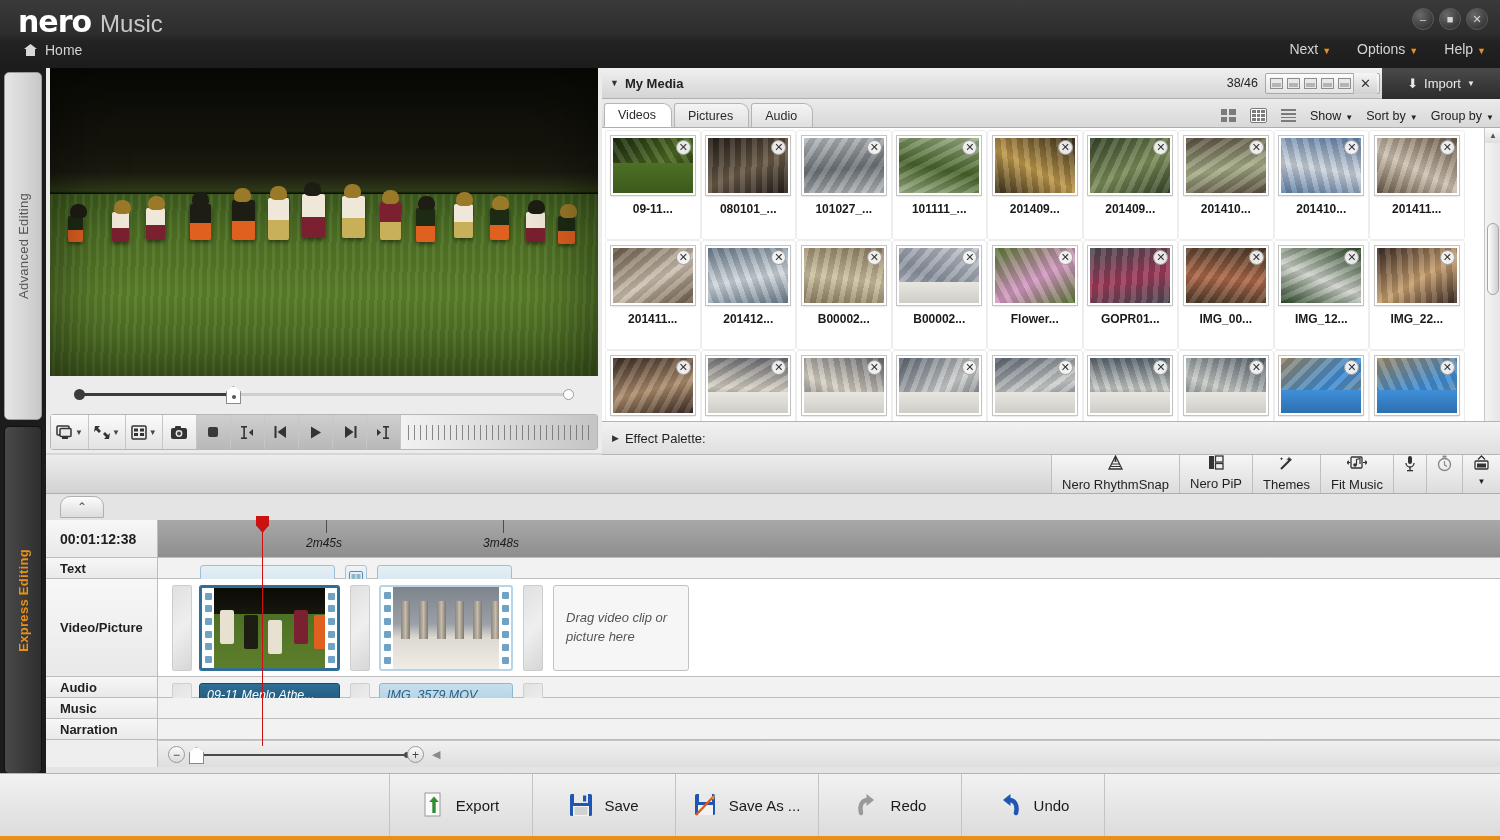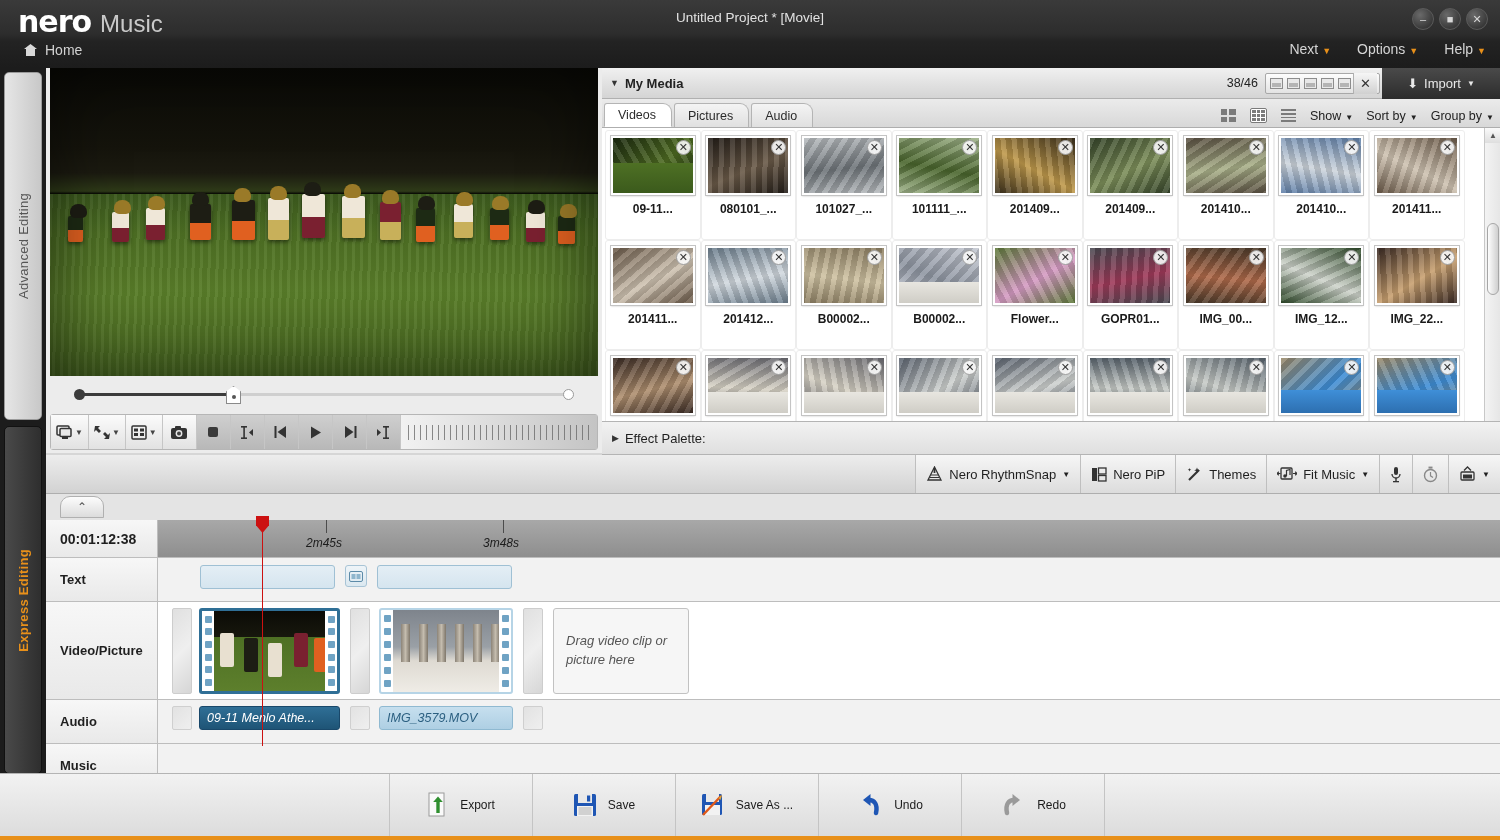--- a/index.html
+++ b/index.html
@@ -225,33 +225,34 @@
   
   .toolrow {
     position: absolute; left: 0; top: 387px; width: 1454px; height: 39px;
     background: linear-gradient(180deg,#ededed,#d2d2d2);
     border-bottom: 1px solid #aeaeae; display: flex; justify-content: flex-end; align-items: stretch;
   }
   .tbtn {
     display: flex; align-items: center; gap: 6px; padding: 0 10px; cursor: pointer;
     border-left: 1px solid #bfbfbf; font-size: 13px; color: #1f1f1f;
     background: linear-gradient(180deg,#f6f6f6,#dcdcdc);
+    flex-direction: column;
   }
   .tbtn .caret { font-size: 8px; }
 
   
   .tl { position: absolute; left: 0; top: 426px; width: 1454px; height: 279px; background: #e4e4e4; }
   .tl-collapse {
     position: absolute; left: 14px; top: 2px; width: 44px; height: 22px;
     background: linear-gradient(180deg,#fcfcfc,#dcdcdc); border: 1px solid #b0b0b0;
     border-radius: 10px 10px 0 0; display: flex; align-items: center; justify-content: center;
     font-size: 12px; color: #555; cursor: pointer;
   }
   .tl-rows { position: absolute; left: 0; top: 26px; width: 1454px; }
-  .trow { display: flex; height: 44px; border-bottom: 1px solid #bdbdbd; background: #efefef; }
+  .trow { display: flex; height: 21px; border-bottom: 1px solid #bdbdbd; background: #efefef; }
   .trow.hdr { height: 38px; background: linear-gradient(180deg,#f4f4f4,#e4e4e4); }
   .tlabel {
     width: 112px; display: flex; align-items: center; padding-left: 14px;
     font-size: 13px; font-weight: bold; color: #1f1f1f;
     background: linear-gradient(180deg,#f7f7f7,#e9e9e9); border-right: 1px solid #bdbdbd;
   }
   .tlabel.tc { font-size: 14px; font-weight: bold; }
   .ttrack { flex: 1; position: relative; background: #f2f2f2; font-style: italic; }
   .ruler { background: linear-gradient(180deg,#a8a8a8,#8e8e8e); height: 100%; position: relative; }
   .rtick { position: absolute; top: 0; width: 1px; height: 13px; background: #4c4c4c; }
@@ -321,21 +322,21 @@
   
   .bottombar {
     position: absolute; left: 0; top: 773px; width: 1500px; height: 67px;
     background: linear-gradient(180deg,#f2f2f2,#dcdcdc);
     border-top: 1px solid #b4b4b4; border-bottom: 4px solid #e8901a;
     display: flex; align-items: stretch;
   }
   .bb-spacer { width: 390px; border-right: 1px solid #c4c4c4; }
   .bbtn {
     width: 143px; display: flex; align-items: center; justify-content: center; gap: 11px;
-    border-right: 1px solid #c4c4c4; cursor: pointer; font-size: 12px; color: #1b1b1b;
+    border-right: 1px solid #c4c4c4; cursor: pointer; font-size: 15px; color: #1b1b1b;
   }
   .bb-gap { flex: 1; }
   .next-btn {
     width: 142px; margin: 8px 12px 8px 0; border: 1px solid #9e9e9e; border-radius: 4px;
     background: linear-gradient(180deg,#fdfdfd,#e2e2e2);
     display: flex; align-items: center; justify-content: center; gap: 10px;
     font-size: 15px; font-weight: bold; color: #1b1b1b; cursor: pointer;
   }
 
   svg { display: block; }
@@ -351,21 +352,20 @@
 
   <div class="home-btn">
     <span>
       <svg width="15" height="14" viewBox="0 0 15 14">
           <path d="M7.5 1 1 6h2v7h9V6h2z" fill="#d8d8d8"></path>
         </svg>
     </span>
     <span class="lbl">Home</span>
   </div>
 
-  <div class="win-title">Untitled Project * [Movie]</div>
 
   <div class="win-ctrls">
     <div class="wbtn">–</div>
     <div class="wbtn">■</div>
     <div class="wbtn">✕</div>
   </div>
 
   <div class="menus">
     <div class="menu-item"><span>Next</span><span class="caret">▼</span></div>
     <div class="menu-item"><span>Options</span><span class="caret">▼</span></div>
@@ -1067,32 +1067,32 @@
           <path d="M2 22 20 3" stroke="#e05a1a" stroke-width="2.4"></path>
           <path d="M21 1.5 17.5 5l2 2z" fill="#d8a73a"></path>
         </svg>
     </span>
     <span>Save As ...</span>
   </div>
 
   <div class="bbtn">
     <span>
       <svg width="26" height="24" viewBox="0 0 26 24">
+          <path d="M7 20c-2-9 2-13 7-13" fill="none" stroke="#9a9a9a" stroke-width="4.5" stroke-linecap="round"></path>
+          <path d="M12.5 1 20 7l-7.5 6z" fill="#9a9a9a"></path>
+        </svg>
+    </span>
+    <span>Redo</span>
+  </div>
+
+  <div class="bbtn">
+    <span>
+      <svg width="26" height="24" viewBox="0 0 26 24">
           <path d="M19 20c2-9-2-13-7-13" fill="none" stroke="#1f56b4" stroke-width="4.5" stroke-linecap="round"></path>
           <path d="M13.5 1 6 7l7.5 6z" fill="#1f56b4"></path>
         </svg>
     </span>
     <span>Undo</span>
   </div>
 
-  <div class="bbtn">
-    <span>
-      <svg width="26" height="24" viewBox="0 0 26 24">
-          <path d="M7 20c-2-9 2-13 7-13" fill="none" stroke="#9a9a9a" stroke-width="4.5" stroke-linecap="round"></path>
-          <path d="M12.5 1 20 7l-7.5 6z" fill="#9a9a9a"></path>
-        </svg>
-    </span>
-    <span>Redo</span>
-  </div>
-
   <div class="bb-gap"></div>
 
 </div>
 
 </body></html>

